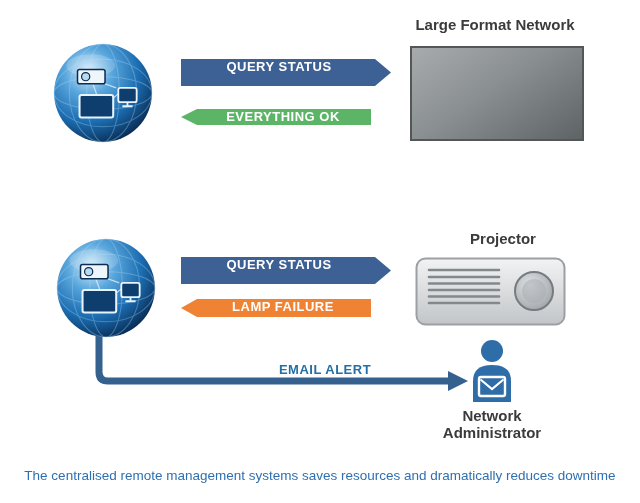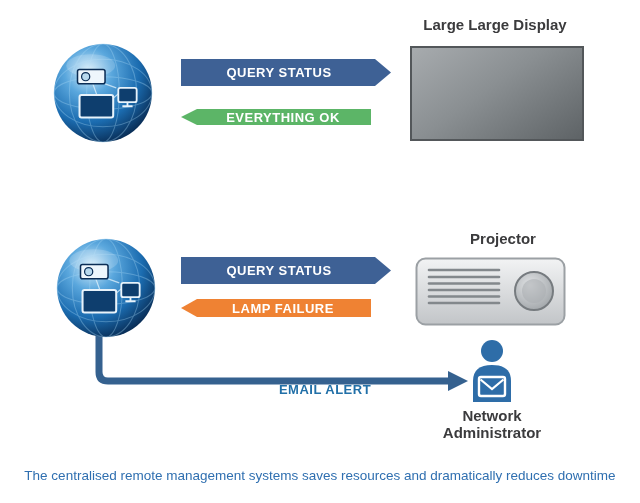--- a/index.html
+++ b/index.html
@@ -10,21 +10,21 @@
     --email-text:#2270a8;
     --caption-text:#2f6fb0;
     --heading-text:#3b3b3d;
     --person:#2e6da8;
   }
   *{margin:0;padding:0;box-sizing:border-box;}
   body{font-family:"Liberation Sans",sans-serif;background:#ffffff;}
   .canvas{position:relative;width:640px;height:503px;background:#ffffff;overflow:hidden;}
   .abs{position:absolute;}
   .globe{z-index:2;}
-  .arrow{display:flex;align-items:center;justify-content:center;color:#ffffff;
+  .arrow{display:flex;align-items:flex-start;justify-content:center;color:#ffffff;
          font-weight:700;font-size:13px;letter-spacing:.5px;z-index:1;}
   .arrow-right{clip-path:polygon(0 0,calc(100% - 16px) 0,100% 50%,calc(100% - 16px) 100%,0 100%);padding-right:14px;}
   .arrow-left{clip-path:polygon(16px 0,100% 0,100% 100%,16px 100%,0 50%);padding-left:14px;}
   .device-label{font-size:15px;font-weight:700;color:var(--heading-text);text-align:center;}
   .display-screen{background:linear-gradient(145deg,#a7abae 0%,#8a8f92 45%,#5e6366 100%);
                   border:2px solid #53575a;}
   .email-label{font-size:13px;font-weight:700;letter-spacing:.5px;color:var(--email-text);
                text-align:center;z-index:3;}
   .admin-label{font-size:15px;font-weight:700;line-height:1.15;color:var(--heading-text);text-align:center;}
   .caption{width:640px;text-align:center;font-size:13.5px;color:var(--caption-text);}
@@ -46,21 +46,21 @@
         <stop offset="0%" stop-color="#f2f3f4"></stop>
         <stop offset="100%" stop-color="#c2c5c8"></stop>
       </linearGradient>
       <radialGradient id="lensGrad" cx="40%" cy="35%" r="80%">
         <stop offset="0%" stop-color="#e2e4e6"></stop>
         <stop offset="100%" stop-color="#989da1"></stop>
       </radialGradient>
     </defs>
   </svg>
 
-  <div class="abs device-label" style="left:400px;top:16px;width:190px">Large Large Display</div>
+  <div class="abs device-label" style="left:400px;top:16px;width:190px">Large Format Network</div>
 
   <svg class="abs globe" style="left:52px;top:42px" width="102" height="102" viewBox="0 0 100 100">
     <circle cx="50" cy="50" r="48" fill="url(#globeGrad)"></circle>
     <g stroke="#a8d8f5" stroke-width="1" fill="none" opacity="0.35">
       <ellipse cx="50" cy="50" rx="48" ry="16"></ellipse>
       <ellipse cx="50" cy="50" rx="48" ry="33"></ellipse>
       <ellipse cx="50" cy="50" rx="16" ry="48"></ellipse>
       <ellipse cx="50" cy="50" rx="33" ry="48"></ellipse>
     </g>
     <ellipse cx="38" cy="23" rx="24" ry="11" fill="#ffffff" opacity="0.18"></ellipse>
@@ -129,21 +129,21 @@
       <line x1="14" y1="20" x2="84" y2="20"></line>
       <line x1="14" y1="26.5" x2="84" y2="26.5"></line>
       <line x1="14" y1="33" x2="84" y2="33"></line>
       <line x1="14" y1="39.5" x2="84" y2="39.5"></line>
       <line x1="14" y1="46" x2="84" y2="46"></line>
     </g>
     <circle cx="119" cy="34" r="19" fill="url(#lensGrad)" stroke="#767b7f" stroke-width="2"></circle>
     <circle cx="119" cy="34" r="12" fill="#a9adb1" opacity="0.55"></circle>
   </svg>
 
-  <div class="abs email-label" style="left:250px;top:382px;width:150px">EMAIL ALERT</div>
+  <div class="abs email-label" style="left:250px;top:362px;width:150px">EMAIL ALERT</div>
 
   <svg class="abs" style="left:468px;top:340px;z-index:2" width="48" height="63" viewBox="0 0 48 63">
     <circle cx="24" cy="11" r="11" style="fill:var(--person)"></circle>
     <path d="M5,62 L5,41 Q5,25 24,25 Q43,25 43,41 L43,62 Z" style="fill:var(--person)"></path>
     <g>
       <rect x="11" y="37" width="26" height="19" rx="2" style="fill:var(--person)" stroke="#ffffff" stroke-width="2.4"></rect>
       <path d="M12.5,39.5 L24,49 L35.5,39.5" fill="none" stroke="#ffffff" stroke-width="2.2"></path>
     </g>
   </svg>
 

